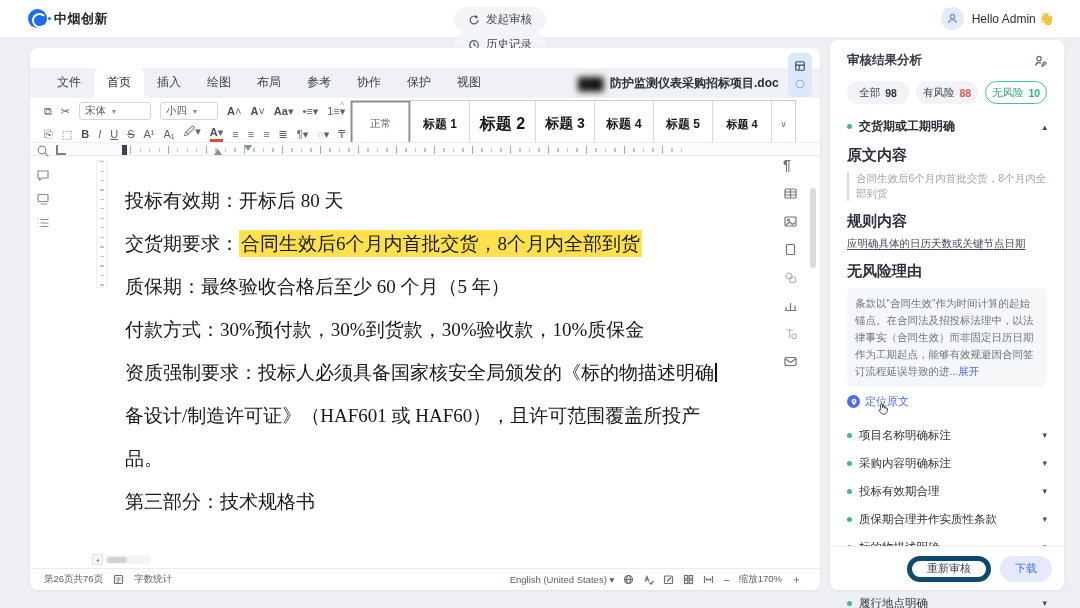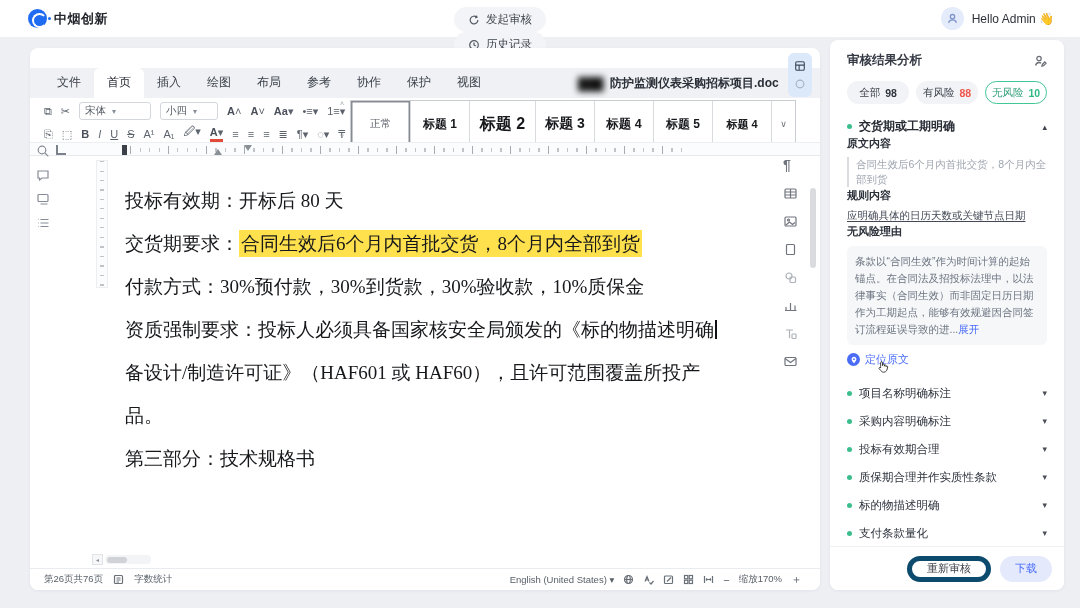--- a/index.html
+++ b/index.html
@@ -110,21 +110,21 @@
   .tab.risk .cnt { color:#f0544a; }
   .tab.safe { background:#fff; border-color:#41c695; }
   .tab.safe .lbl { color:#2e9e78; }
   .tab.safe .cnt { color:#2db884; }
 
   .exp { margin-top:14px; }
   .exp-head { display:flex; align-items:center; gap:7px; cursor:pointer; }
   .dot { width:5px; height:5px; border-radius:50%; background:#3cbd8e; flex:none; }
   .exp-title { font-size:12px; font-weight:bold; color:#262b34; flex:1; }
   .exp-caret { font-size:9px; color:#40454e; }
-  .sec-label { font-size:11px; font-weight:bold; color:#2b303a; margin-top:1px; }
+  .sec-label { font-size:15px; font-weight:bold; color:#2b303a; margin-top:11px; }
   .quote { margin-top:6px; border-left:2px solid #d9dbdf; padding-left:7px; font-size:10.5px; color:#a0a6b0; line-height:1.45; }
   .rule-text { margin-top:6px; font-size:10.5px; color:#434a56; text-decoration:underline; text-underline-offset:2px; cursor:pointer; }
   .reason-box { margin-top:7px; background:#f6f7f9; border-radius:6px; padding:7px 8px; font-size:10.5px; color:#6e7682; line-height:1.62; }
   .expand-link { color:#4a6cf7; cursor:pointer; }
   .locate-row { margin-top:7px; display:flex; align-items:center; gap:5px; cursor:pointer; position:relative; }
   .locate-ic { width:13px; height:13px; border-radius:50%; background:#4a6cf7; display:flex; align-items:center; justify-content:center; }
   .locate-ic svg { width:8px; height:8px; fill:#fff; stroke:none; }
   .locate-label { font-size:11px; color:#4a6cf7; }
   .cursor-hand { position:absolute; left:28px; top:8px; width:15px; height:15px; }
 
@@ -302,20 +302,21 @@
           <path d="M4.5 3.5h8M4.5 7h8M4.5 10.5h8M2 3.5h.6M2 7h.6M2 10.5h.6"></path>
         </svg>
       </span>
   </div>
 
   <div class="vruler"></div>
 
   <div class="doc-body">
     <div class="doc-line"><span>投标有效期：开标后 80 天</span></div>
     <div class="doc-line"><span>交货期要求：</span><span class="hl">合同生效后6个月内首批交货，8个月内全部到货</span></div>
+    <div class="doc-line"><span>质保期：最终验收合格后至少 60 个月（5 年）</span></div>
     <div class="doc-line"><span>付款方式：30%预付款，30%到货款，30%验收款，10%质保金</span></div>
     <div class="doc-line"><span>资质强制要求：投标人必须具备国家核安全局颁发的《标的物描述明确</span><span class="caret-bar"></span></div>
     <div class="doc-line"><span>备设计/制造许可证》（HAF601 或 HAF60），且许可范围覆盖所投产</span></div>
     <div class="doc-line"><span>品。</span></div>
     <div class="doc-line"><span>第三部分：技术规格书</span></div>
   </div>
 
   <div class="right-strip">
     <span class="ic pilcrow">¶</span>
     <span class="ic">

